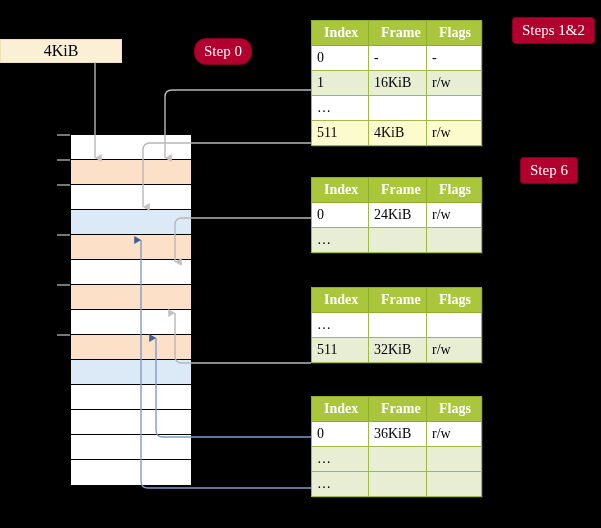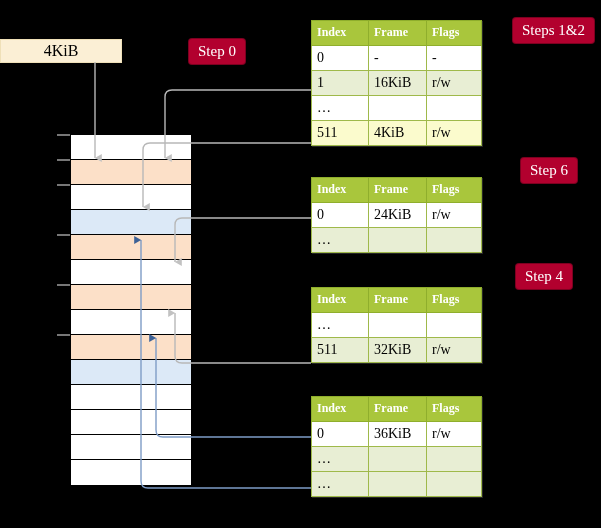--- a/index.html
+++ b/index.html
@@ -52,24 +52,24 @@
     background: #ffffff;
     box-shadow: 1px 1px 0 0 rgba(255,255,255,0.15);
   }
   .ptable col.c-index { width: 57px; }
   .ptable col.c-frame { width: 58px; }
   .ptable col.c-flags { width: 55px; }
   .ptable th {
     background: #a9c63c;
     color: #ffffff;
     font-weight: bold;
-    font-size: 12px;
+    font-size: 14px;
     line-height: 17px;
     text-align: left;
-    padding: 3px 5px 4px 5px;
+    padding: 3px 5px 4px 12px;
     border: 1px solid #8fae2c;
     white-space: nowrap;
   }
   .ptable td {
     font-size: 14px;
     line-height: 17px;
     color: #000000;
     text-align: left;
     padding: 3px 5px 4px 5px;
     border: 1px solid #9fb94a;
@@ -125,31 +125,28 @@
 </style>
 </head>
 <body>
 
 <div id="stage">
 
   <div class="src-box" id="src-box" style="left:0px; top:39px; width:120px; height:22px;">
     <span>4KiB</span>
   </div>
 
-  <div class="step-badge" id="badge-step0" style="left:189px; top:39px;">
+  <div class="step-badge" id="badge-step0" style="left:195px; top:39px;border-radius:11px;">
     <span>Step 0</span>
   </div>
   <div class="step-badge" id="badge-step12" style="left:513px; top:18px;">
     <span>Steps 1&amp;2</span>
   </div>
   <div class="step-badge" id="badge-step3" style="left:521px; top:158px;">
     <span>Step 6</span>
-  </div>
-  <div class="step-badge" id="badge-step4" style="left:516px; top:264px;">
-    <span>Step 4</span>
   </div>
 
   <div id="mem">
       <div class="mem-row m-white" style="top: 0px;"></div>
       <div class="mem-row m-orange" style="top: 25px;"></div>
       <div class="mem-row m-white" style="top: 50px;"></div>
       <div class="mem-row m-blue" style="top: 75px;"></div>
       <div class="mem-row m-orange" style="top: 100px;"></div>
       <div class="mem-row m-white" style="top: 125px;"></div>
       <div class="mem-row m-orange" style="top: 150px;"></div>

